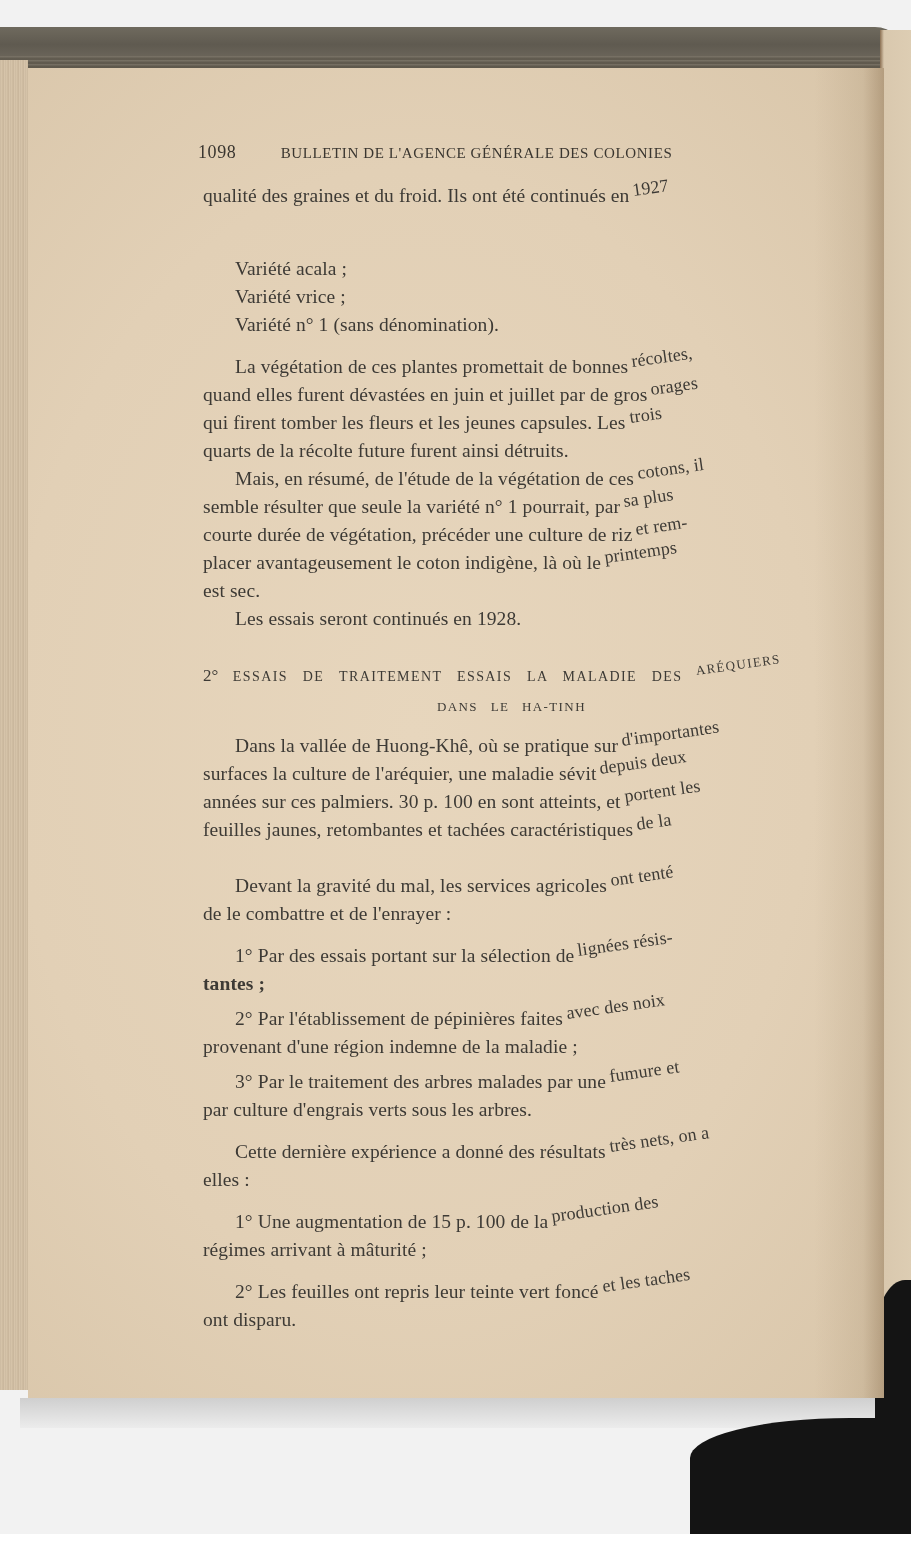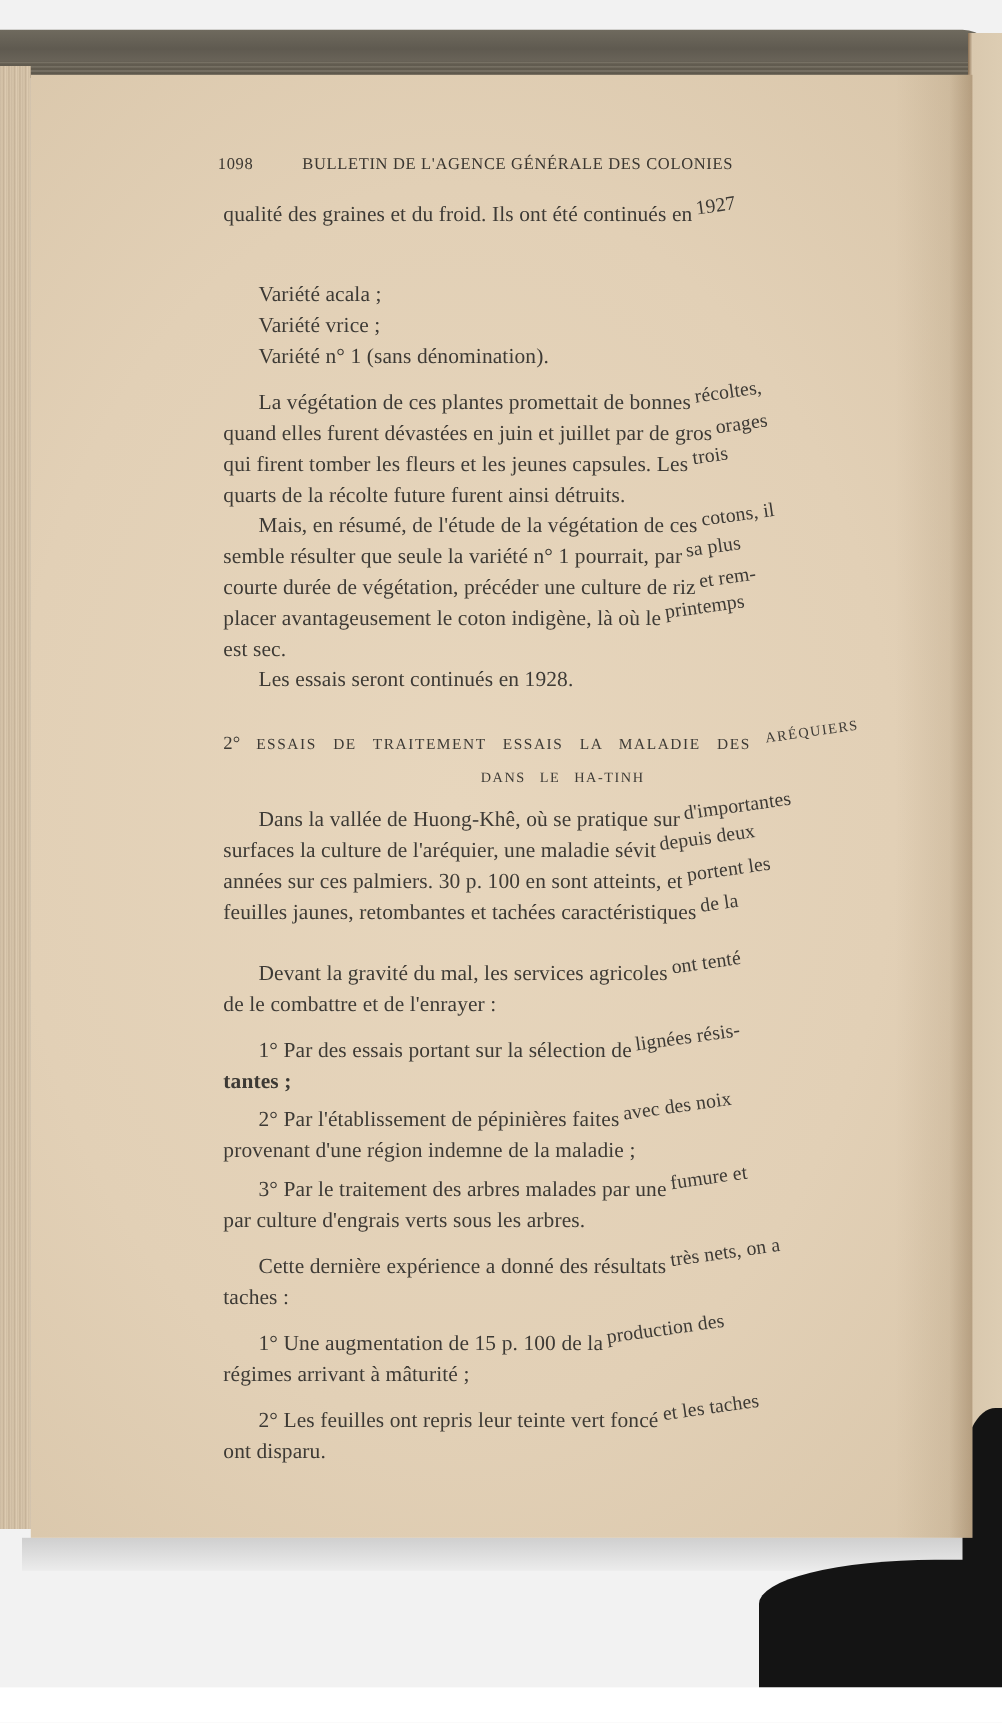--- a/index.html
+++ b/index.html
@@ -104,21 +104,21 @@
     }
     .running-head {
       position: absolute;
       left: 198px; top: 142px;
       font-size: 15px;
       color: #3a3630;
       letter-spacing: 0.6px;
       white-space: nowrap;
     }
     .running-head .pno {
-      font-size: 15px;
+      font-size: 18px;
       margin-right: 40px;
       font-family: Liberation Serif, serif;
     }
     .sc {
       font-variant: small-caps;
       letter-spacing: 1.4px;
     }
     .curl {
       display: inline-block;
       transform: translateY(-6px) rotate(-8deg);
@@ -236,21 +236,21 @@
   <div class="text" style="left:235px; top:1071px;">
     <span>3° Par le traitement des arbres malades par une </span><span class="curl">fumure et</span>
   </div>
   <div class="text" style="left:203px; top:1099px;">
     <span>par culture d'engrais verts sous les arbres.</span>
   </div>
   <div class="text" style="left:235px; top:1141px;">
     <span>Cette dernière expérience a donné des résultats </span><span class="curl">très nets, on a</span>
   </div>
   <div class="text" style="left:203px; top:1169px;">
-    <span>taches :</span>
+    <span>elles :</span>
   </div>
   <div class="text" style="left:235px; top:1211px;">
     <span>1° Une augmentation de 15 p. 100 de la </span><span class="curl">production des</span>
   </div>
   <div class="text" style="left:203px; top:1239px;">
     <span>régimes arrivant à mâturité ;</span>
   </div>
   <div class="text" style="left:235px; top:1281px;">
     <span>2° Les feuilles ont repris leur teinte vert foncé </span><span class="curl">et les taches</span>
   </div>

